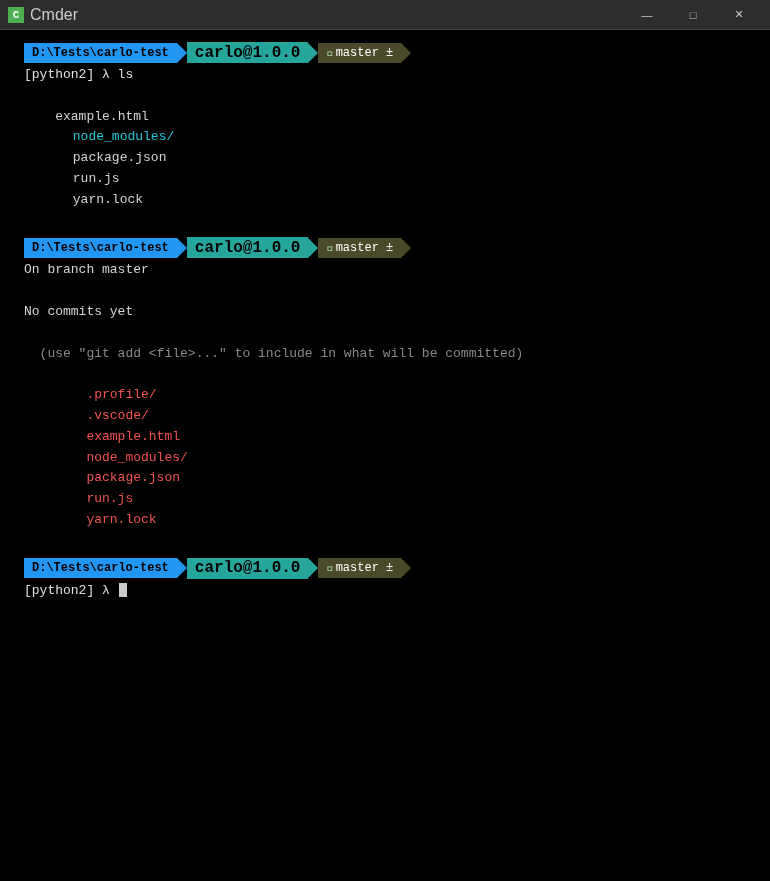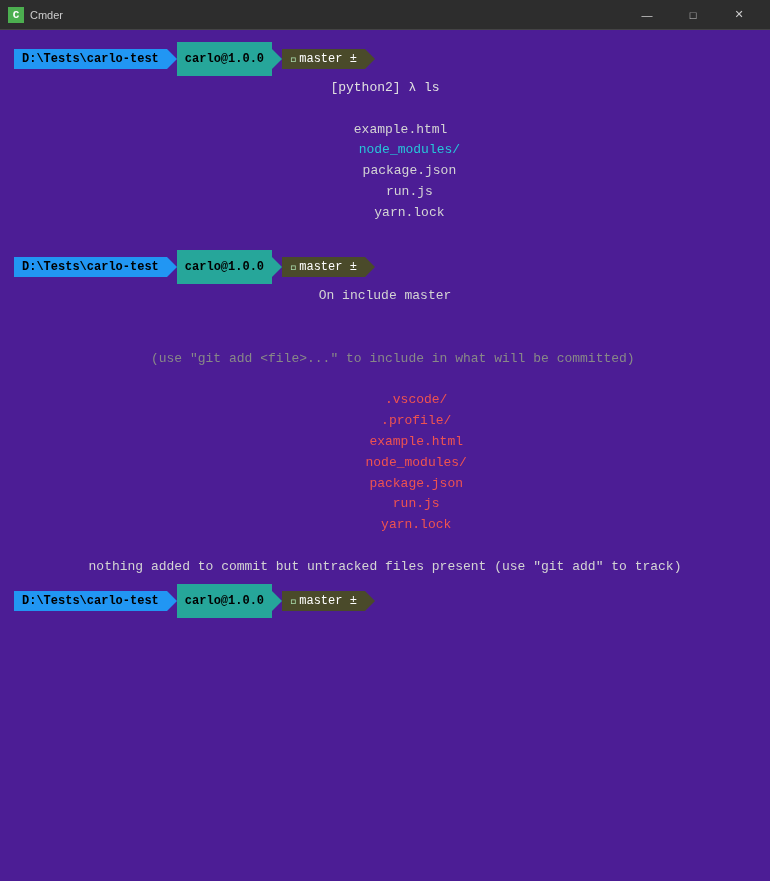--- a/index.html
+++ b/index.html
@@ -31,21 +31,21 @@
       display: flex;
       align-items: center;
       justify-content: center;
       font-size: 10px;
       color: white;
       font-weight: bold;
     }
 
     .title-text {
       color: #ccc;
-      font-size: 11px;
+      font-size: 16px;
       flex: 1;
       font-family: 'Segoe UI', sans-serif;
     }
 
     .title-controls {
       display: flex;
       gap: 0;
     }
 
     .title-btn {
@@ -54,23 +54,23 @@
       display: flex;
       align-items: center;
       justify-content: center;
       color: #ccc;
       font-size: 11px;
       cursor: pointer;
       font-family: 'Segoe UI', sans-serif;
     }
 
     .terminal {
-      background: #4c1d95;
+      background: #000000;
       color: #cccccc;
-      padding: 8px 14px;
+      padding: 8px 24px;
       height: calc(881px - 30px);
       overflow: hidden;
       line-height: 1.5;
     }
 
     .prompt-path {
       background: #2196f3;
       color: #000;
       padding: 0 8px;
       height: 20px;
@@ -85,24 +85,24 @@
       height: 0;
       border-top: 10px solid transparent;
       border-bottom: 10px solid transparent;
       border-left: 10px solid #2196f3;
     }
 
     .prompt-user {
       background: #26a69a;
       color: #000;
       padding: 0 8px;
-      height: 34px;
+      height: 21px;
       display: inline-flex;
       align-items: center;
-      font-size: 12px;
+      font-size: 16px;
       font-weight: bold;
     }
 
     .prompt-arrow2 {
       width: 0;
       height: 0;
       border-top: 10px solid transparent;
       border-bottom: 10px solid transparent;
       border-left: 10px solid #26a69a;
     }
@@ -128,21 +128,20 @@
     .git-icon {
       color: #a8d8a8;
       margin-right: 2px;
     }
 
     .line {
       display: block;
       white-space: pre;
       line-height: 1.6;
       font-size: 13px;
-      text-align: center;
     }
 
     .line-cmd {
       color: #e0e0e0;
     }
 
     .line-white {
       color: #d4d4d4;
     }
 
@@ -210,42 +209,43 @@
     <span class="prompt-path">D:\Tests\carlo-test</span>
     <span class="prompt-arrow"></span>
     <span class="prompt-user">carlo@1.0.0</span>
     <span class="prompt-arrow2"></span>
     <span class="prompt-branch">
       <span class="git-icon"> </span>
       <span>master ±</span>
     </span>
     <span class="prompt-arrow3"></span>
   </div>
-  <span class="line line-white">On include master</span>
-  <span class="line">&nbsp;</span>
+  <span class="line line-white">On branch master</span>
+  <span class="line">&nbsp;</span>
+  <span class="line line-white">No commits yet</span>
   <span class="line">&nbsp;</span>
   <span class="line line-dim">  (use "git add &lt;file&gt;..." to include in what will be committed)</span>
   <span class="line">&nbsp;</span>
 
+  <span class="line line-red">        .profile/</span>
   <span class="line line-red">        .vscode/</span>
-  <span class="line line-red">        .profile/</span>
   <span class="line line-red">        example.html</span>
   <span class="line line-red">        node_modules/</span>
   <span class="line line-red">        package.json</span>
   <span class="line line-red">        run.js</span>
   <span class="line line-red">        yarn.lock</span>
 
   <span class="line">&nbsp;</span>
-  <span class="line line-white">nothing added to commit but untracked files present (use "git add" to track)</span>
 
   <div class="prompt-line" style="margin-top:6px;">
     <span class="prompt-path">D:\Tests\carlo-test</span>
     <span class="prompt-arrow"></span>
     <span class="prompt-user">carlo@1.0.0</span>
     <span class="prompt-arrow2"></span>
     <span class="prompt-branch">
       <span class="git-icon"> </span>
       <span>master ±</span>
     </span>
     <span class="prompt-arrow3"></span>
   </div>
+  <span class="line line-cmd"><span>[python2] λ </span><span class="cursor"></span></span>
 
 </div>
 
 </body></html>

